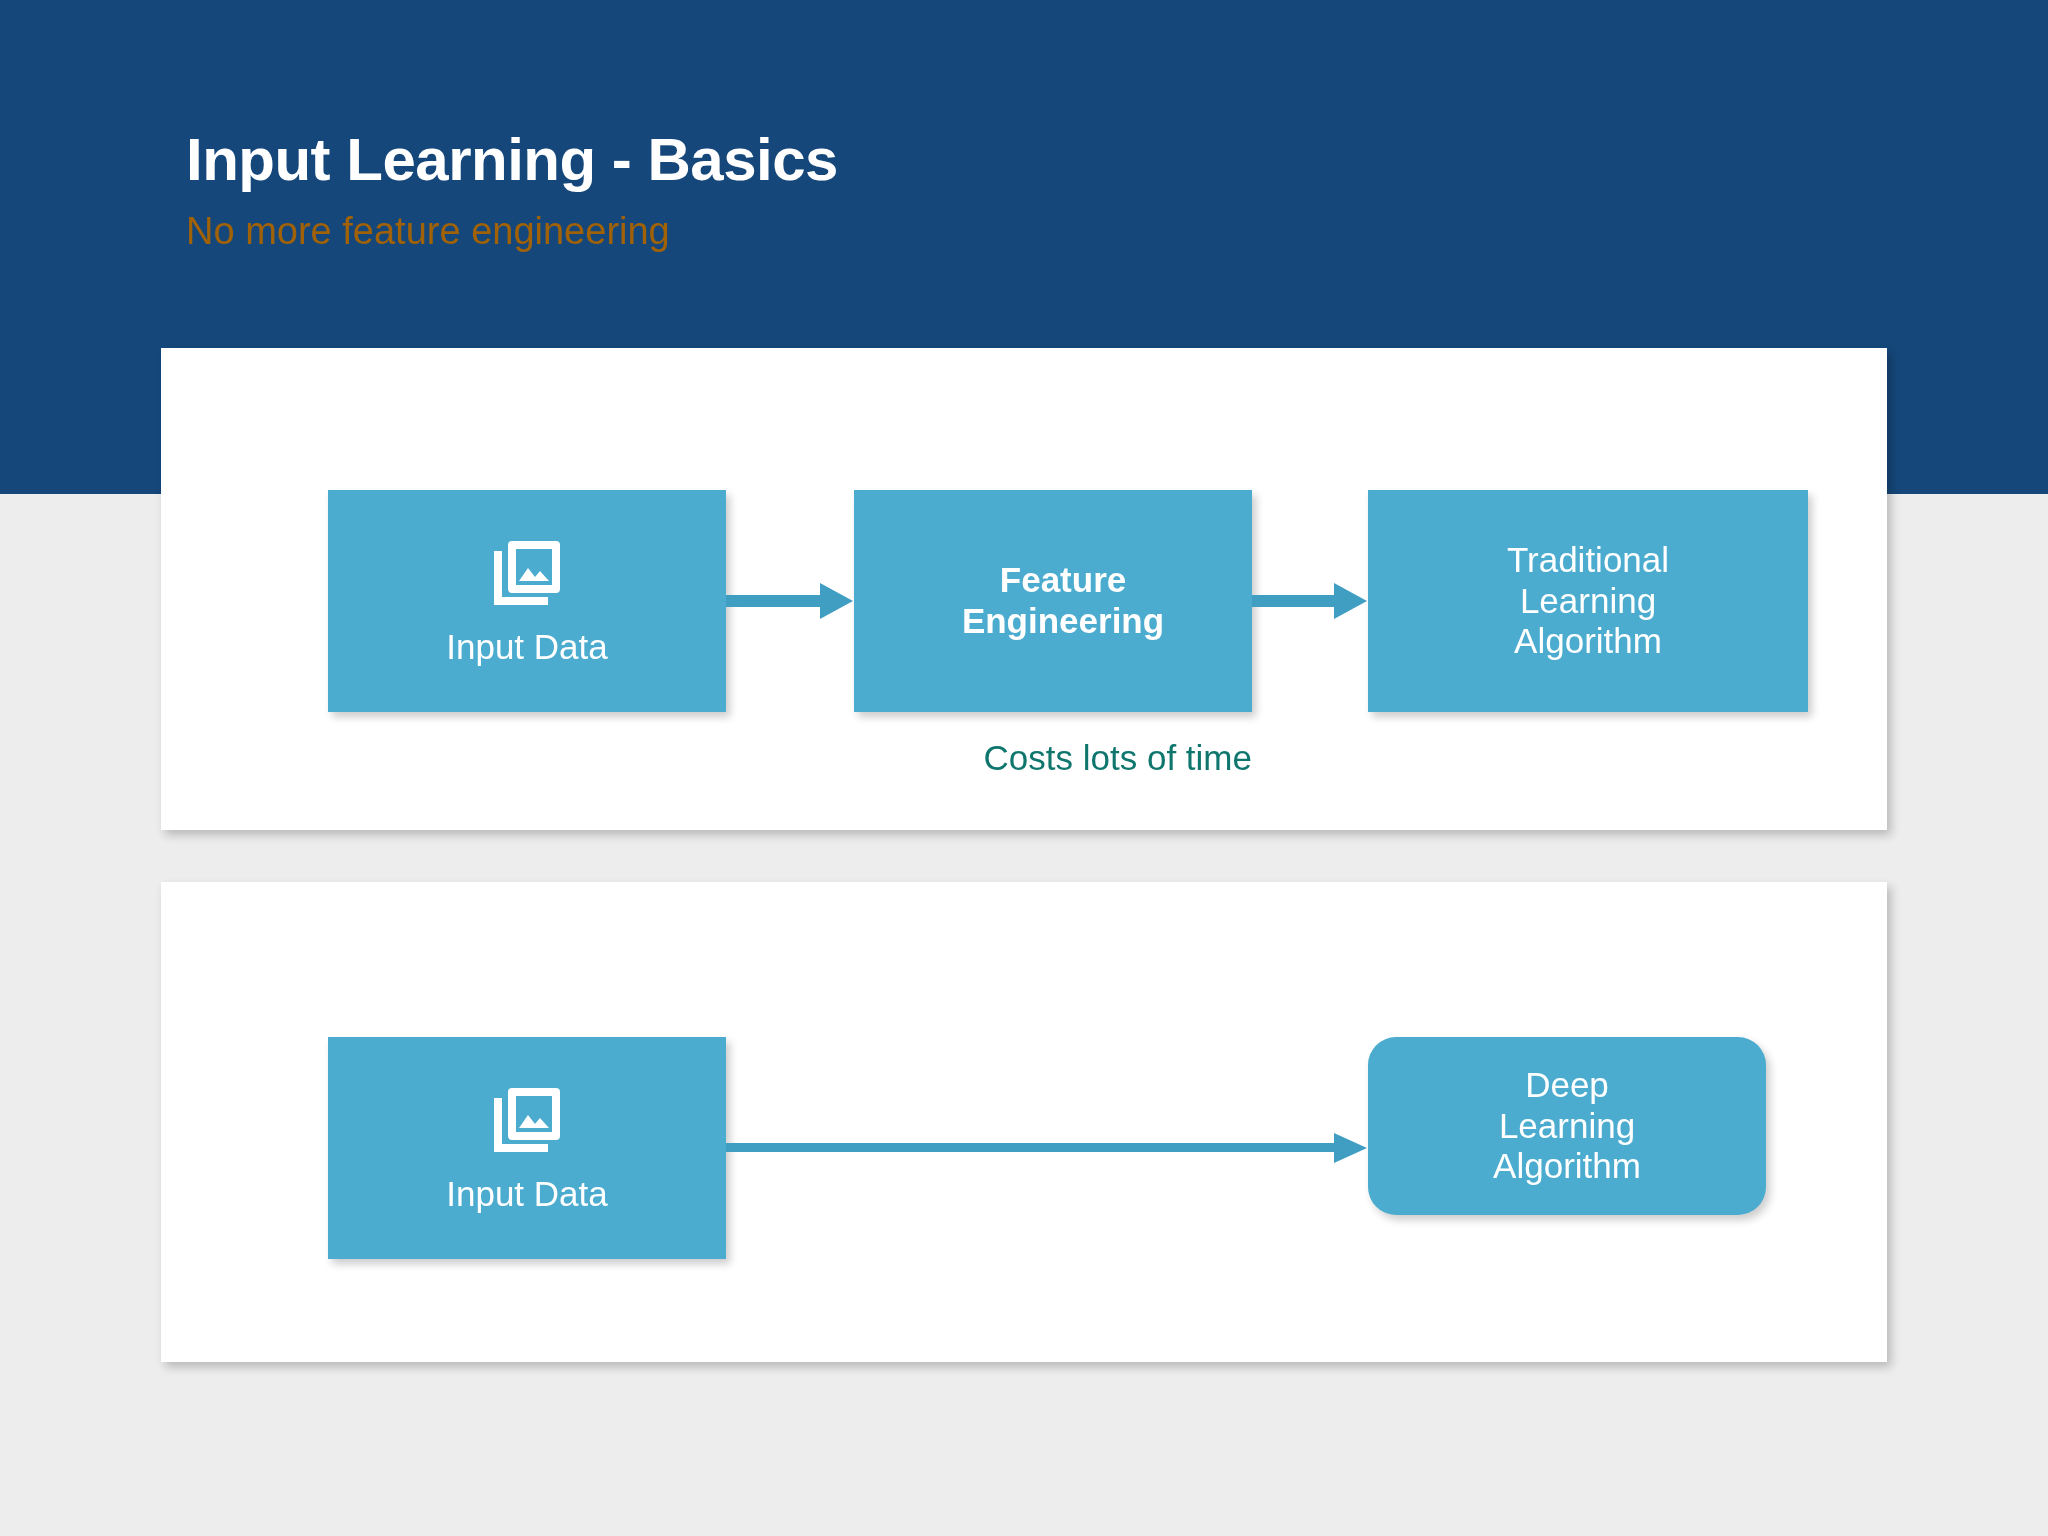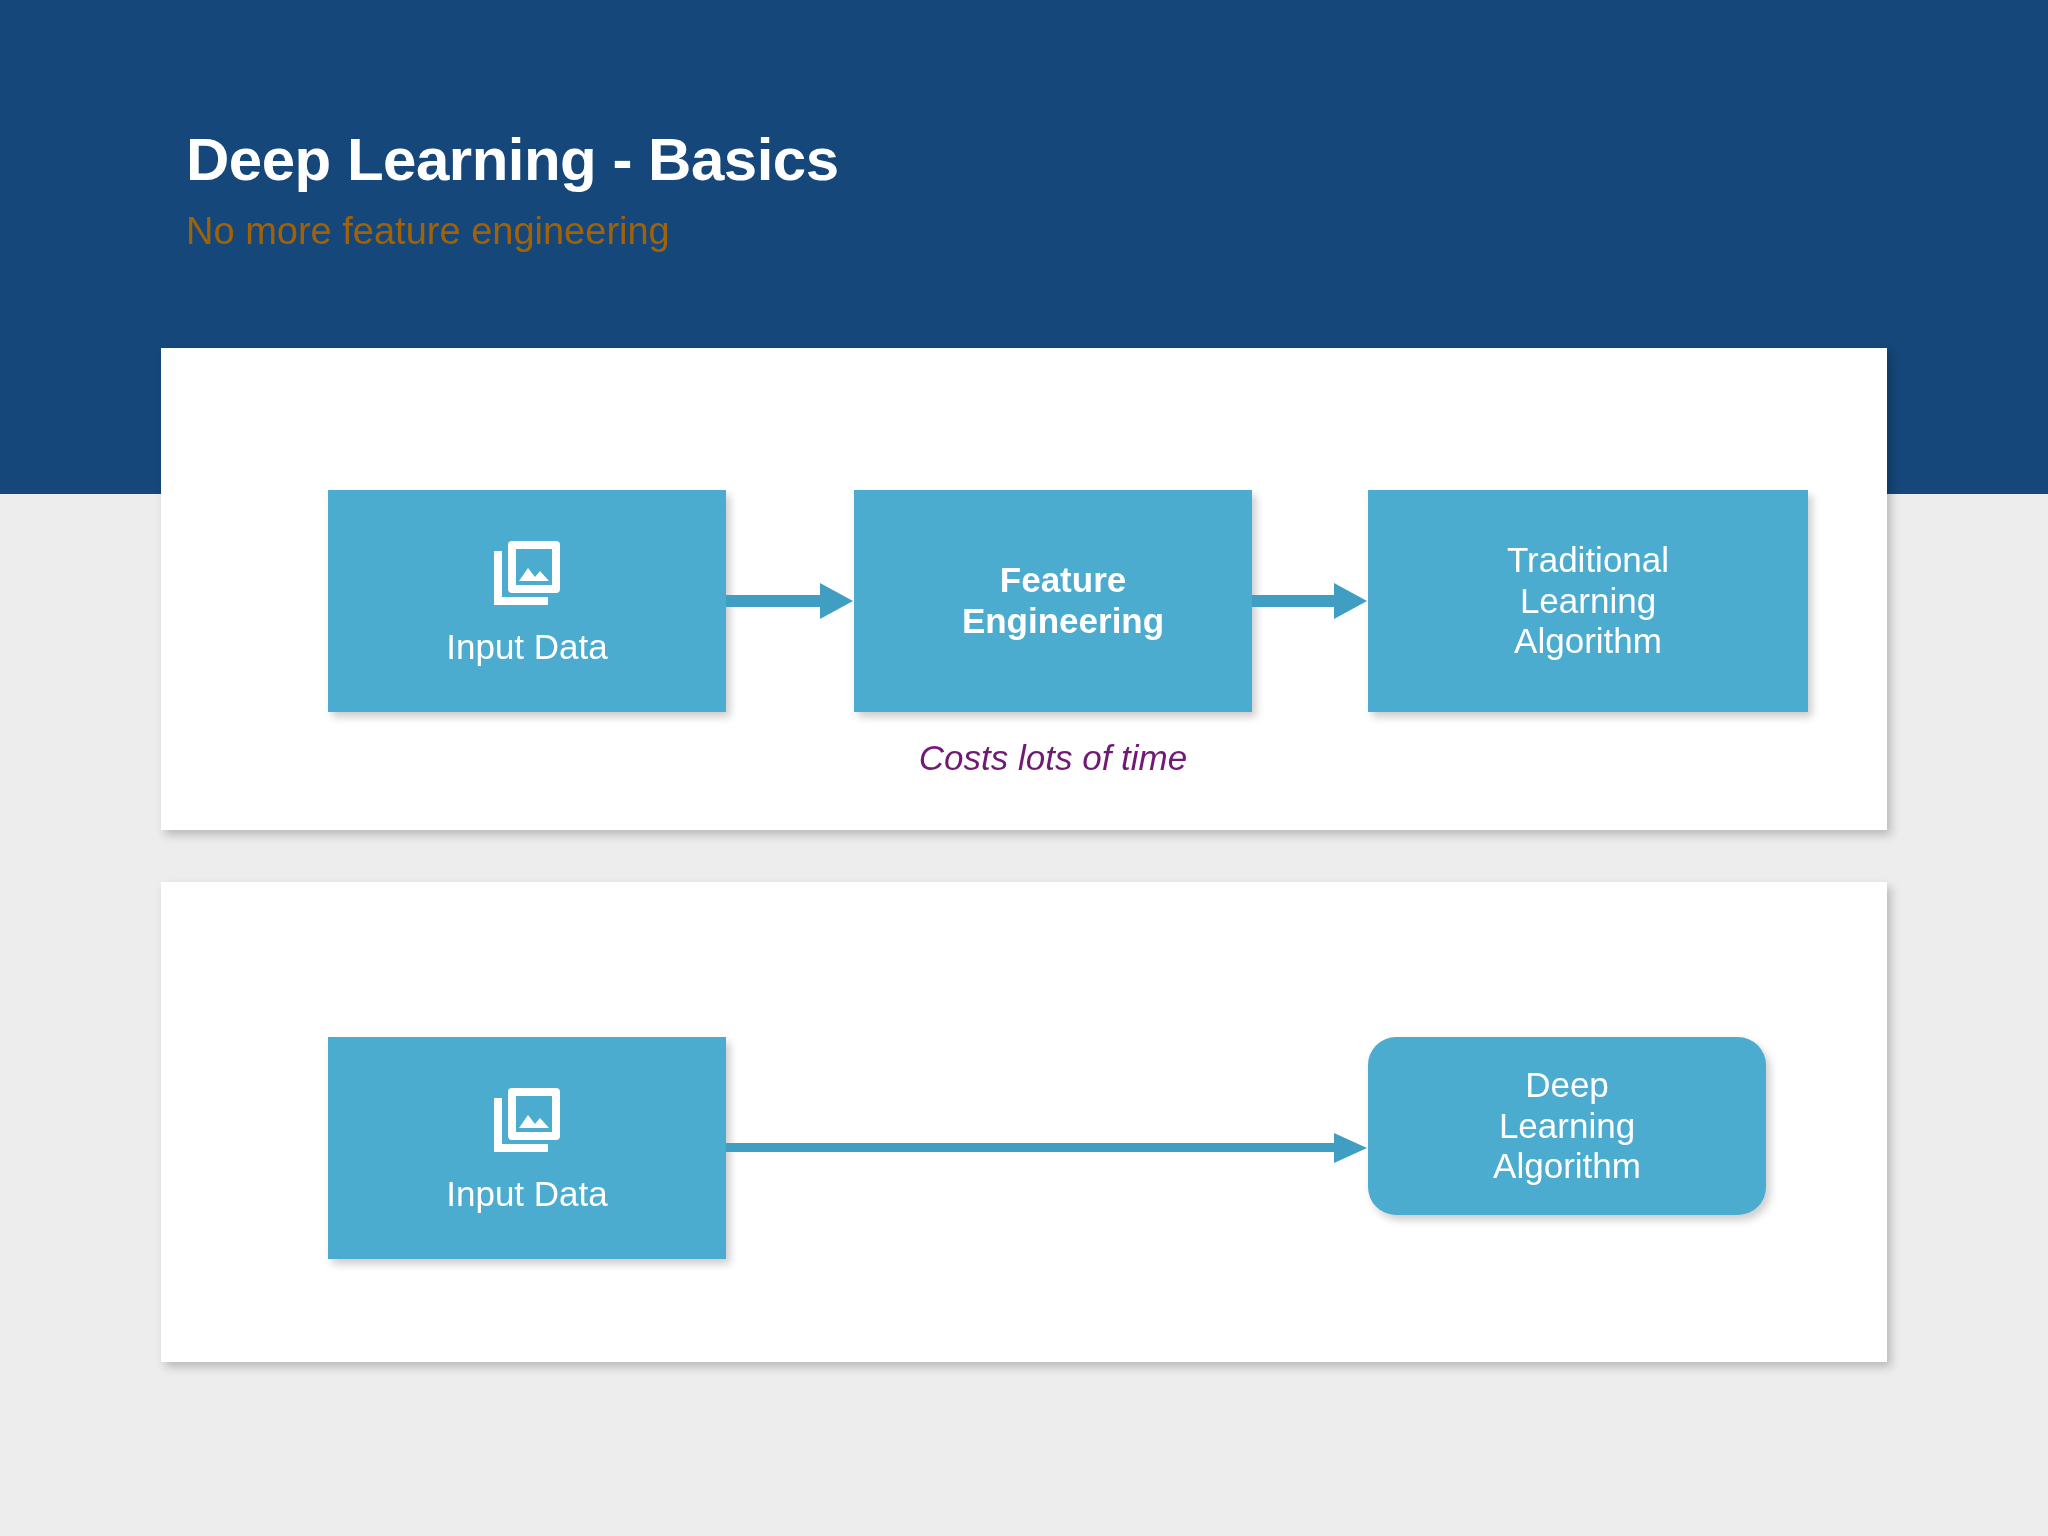--- a/index.html
+++ b/index.html
@@ -93,34 +93,33 @@
   
   .arrow {
     position: absolute;
     display: block;
   }
 
   
   .caption {
     position: absolute;
     font-size: 35px;
-    color: #701a75;
+    color: #0f766e;
     font-weight: normal;
     white-space: nowrap;
-    text-align: center;
-    font-style: italic;
+    text-align: right;
   }
 </style>
 </head>
 <body>
 
 <div class="header-band"></div>
 
 <div class="header-text">
-  <h1 class="slide-title">Deep Learning - Basics</h1>
+  <h1 class="slide-title">Input Learning - Basics</h1>
   <p class="slide-subtitle">No more feature engineering</p>
 </div>
 
 <div class="card" id="card-top">
 
   <div class="flow-box" style="left:167px; top:142px; width:398px; height:222px;">
     <span class="photo-icon">
       <svg viewBox="0 0 78 78" width="78" height="78" aria-hidden="true">
 
         <path d="M6 16 h8 v46 h46 v8 H6 Z" fill="#FFFFFF"></path>

